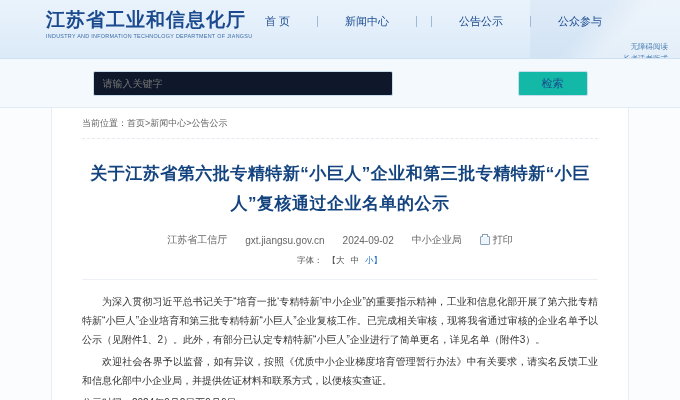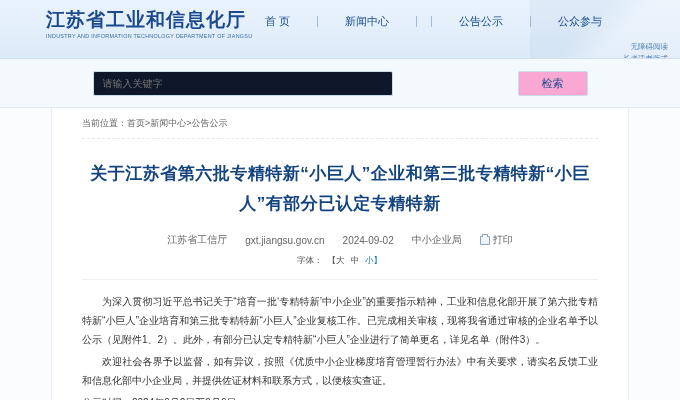--- a/index.html
+++ b/index.html
@@ -114,21 +114,21 @@
     color: #999;
     padding: 0 9px;
     box-sizing: border-box;
     outline: none;
     font-family: "Liberation Sans", sans-serif;
   }
   .search-btn {
     margin-left: 125px;
     width: 70px;
     height: 25px;
-    background: #f9a8d4;
+    background: #14b8a6;
     border: 1px solid #c9dcec;
     border-radius: 2px;
     font-size: 11px;
     color: #1b4a8f;
     cursor: pointer;
     font-family: "Liberation Sans", sans-serif;
   }
 
   
   .page {
@@ -259,21 +259,21 @@
   <button class="search-btn">检索</button>
 </div>
 
 <div class="page">
   <div class="card">
 
     <div class="breadcrumb">
       <span>当前位置：</span><span>首页&gt;新闻中心&gt;公告公示</span>
     </div>
 
-    <div class="doc-title">关于江苏省第六批专精特新“小巨人”企业和第三批专精特新“小巨人”有部分已认定专精特新</div>
+    <div class="doc-title">关于江苏省第六批专精特新“小巨人”企业和第三批专精特新“小巨人”复核通过企业名单的公示</div>
 
     <div class="meta-row">
       <span>江苏省工信厅</span>
       <span>gxt.jiangsu.gov.cn</span>
       <span>2024-09-02</span>
       <span>中小企业局</span>
       <span class="print">
         <span class="printer-ico"></span>
         <span>打印</span>
       </span>

